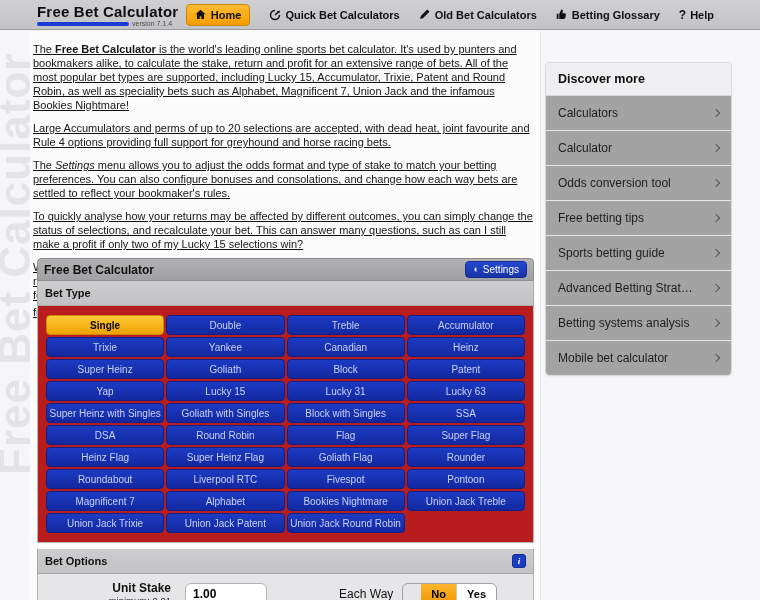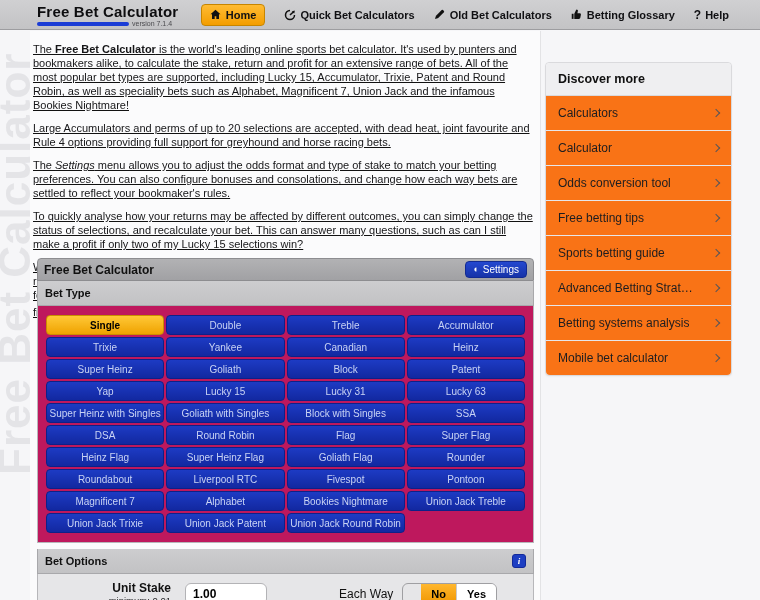--- a/index.html
+++ b/index.html
@@ -13,21 +13,21 @@
 
   
   .topbar { position:absolute; left:0; top:0; width:760px; height:30px; z-index:5;
             background:linear-gradient(#d0d0d2,#c3c3c5); border-bottom:1px solid #9d9da0;
             display:flex; align-items:center; }
   .logo { margin-left:37px; position:relative; top:1px; }
   .logo-title { font-size:15px; font-weight:bold; color:#0d0d0f; line-height:15px; letter-spacing:0.2px; }
   .logo-underline { display:flex; align-items:center; margin-top:1px; }
   .logo-bar { width:92px; height:4px; background:#1a3cd6; border-radius:2px; }
   .logo-version { font-size:7px; color:#4a4a4e; margin-left:3px; }
-  .nav { margin-left:auto; margin-right:31px; display:flex; align-items:center; gap:19px; }
+  .nav { margin-left:auto; margin-right:46px; display:flex; align-items:center; gap:19px; }
   .nav-item { display:flex; align-items:center; gap:4px; font-size:11px; font-weight:bold; color:#101013;
               cursor:pointer; background:none; border:none; font-family:inherit; }
   .nav-item.active { background:linear-gradient(#ffbb33,#f39d00); border:1px solid #c78500;
                      border-radius:4px; padding:4px 8px; }
   .nav-icon { display:inline-flex; width:12px; height:12px; align-items:center; justify-content:center; }
   .nav-icon svg { display:block; }
   .q-icon { font-size:12px; font-weight:bold; }
 
   
   .content-bg { position:absolute; left:30px; top:31px; width:511px; height:569px; background:#fbfbfc;
@@ -45,21 +45,21 @@
   .calc-panel { position:absolute; left:37px; top:258px; width:497px; z-index:2; }
   .calc-header { height:23px; background:linear-gradient(#b2b2b4,#a1a1a4); border:1px solid #8d8d90;
                  border-radius:4px 4px 0 0; display:flex; align-items:center; padding:0 6px; }
   .calc-title { font-size:12px; font-weight:bold; }
   .settings-btn { margin-left:auto; background:linear-gradient(#2448d0,#1733a8); color:#fff;
                   border:1px solid #122a92; border-radius:4px; font-size:10px; padding:2px 7px;
                   display:flex; align-items:center; gap:4px; cursor:pointer; font-family:inherit; }
   .settings-glyph { font-size:9px; line-height:9px; }
   .sub-bar { height:25px; background:linear-gradient(#cdcdcf,#c2c2c4); border:1px solid #a8a8ab;
              border-top:none; display:flex; align-items:center; padding:0 7px; font-size:11px; font-weight:bold; }
-  .bet-grid-wrap { background:#be185d; border:1px solid #b7b7ba; border-top:none; padding:9px 8px; }
+  .bet-grid-wrap { background:#b91c1c; border:1px solid #b7b7ba; border-top:none; padding:9px 8px; }
   .bet-grid { display:grid; grid-template-columns:repeat(4,1fr); gap:2px; }
   .bet-btn { height:20px; background:linear-gradient(#1d3bc4,#1228a0); border:1px solid #0d2188;
              border-radius:4px; color:#c9d3f4; font-size:10px; cursor:pointer; font-family:inherit;
              overflow:hidden; white-space:nowrap; }
   .bet-btn.selected { background:linear-gradient(#ffc837,#efa200); border:1px solid #c98f00;
                       color:#000; font-weight:bold; }
   .section-gap { height:6px; background:#fbfbfc; }
   .options-bar { justify-content:space-between; }
   .options-body { background:#e6e6e8; border:1px solid #b7b7ba; border-top:none; padding:8px 0 12px 0;
                   display:flex; align-items:center; }
@@ -78,21 +78,21 @@
   .info-btn { width:14px; height:14px; background:#1d3ec2; border:1px solid #12299a; border-radius:3px;
               color:#fff; font-family:"Liberation Serif", serif; font-style:italic; font-weight:bold;
               font-size:9px; display:flex; align-items:center; justify-content:center; cursor:pointer; }
 
   
   .sidebar { position:absolute; left:545px; top:62px; width:187px; background:#fbfbfc;
              border:1px solid #dadadd; border-radius:4px; z-index:3; box-shadow:0 1px 2px rgba(0,0,0,0.04); }
   .sb-header { background:#efeff1; border-bottom:1px solid #dadadd; border-radius:4px 4px 0 0;
                font-size:12.5px; font-weight:bold; padding:9px 12px; }
   .sb-item { display:flex; align-items:center; padding:10px 12px; border-bottom:1px solid #e6e6e9;
-             font-size:12px; color:#1d1d20; cursor:pointer; background:#f97316; }
+             font-size:12px; color:#1d1d20; cursor:pointer; background:#a3a3a3; }
   .sb-item:last-child { border-bottom:none; border-radius:0 0 4px 4px; }
   .sb-label { white-space:nowrap; overflow:hidden; text-overflow:ellipsis; max-width:138px; }
   .chev { margin-left:auto; width:6px; height:6px; border-top:1.6px solid #55555a;
           border-right:1.6px solid #55555a; transform:rotate(45deg); flex:none; }
 </style>
 </head>
 <body>
 
 <div class="watermark left">Free Bet Calculator</div>
 

